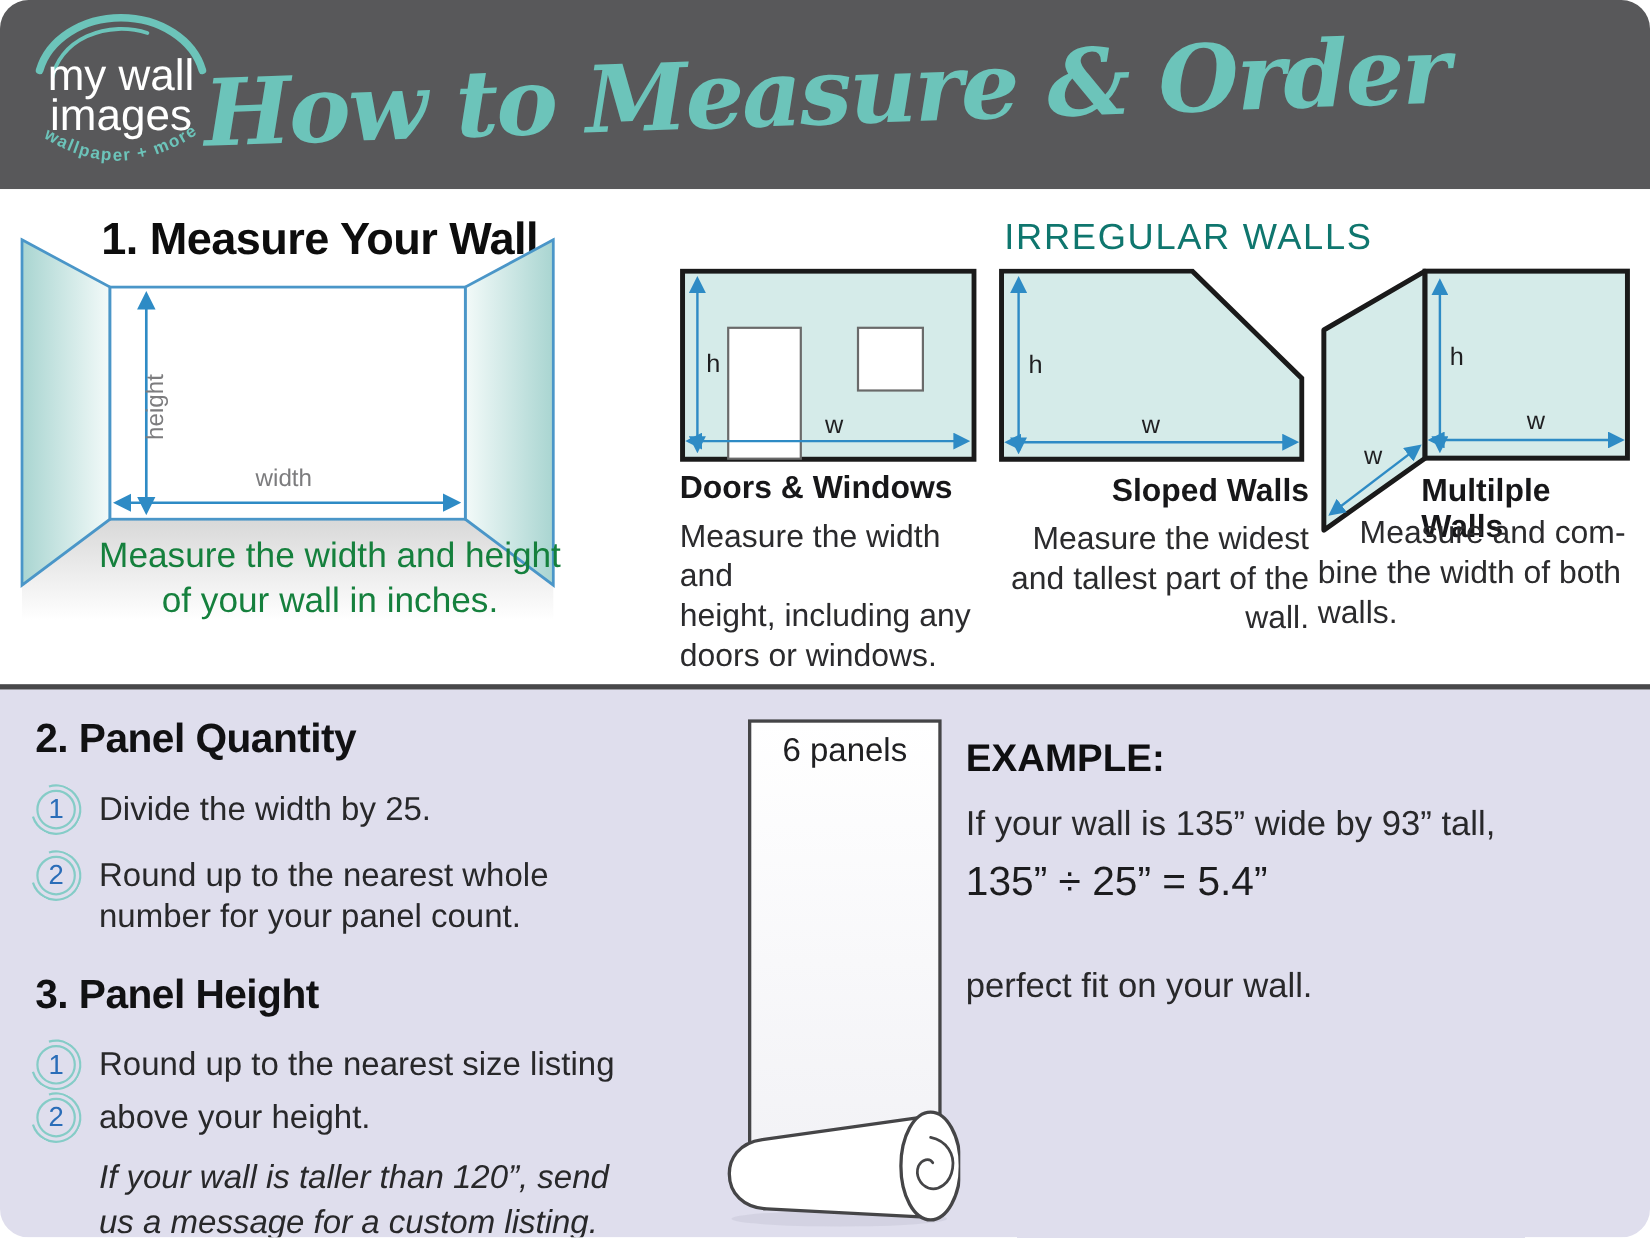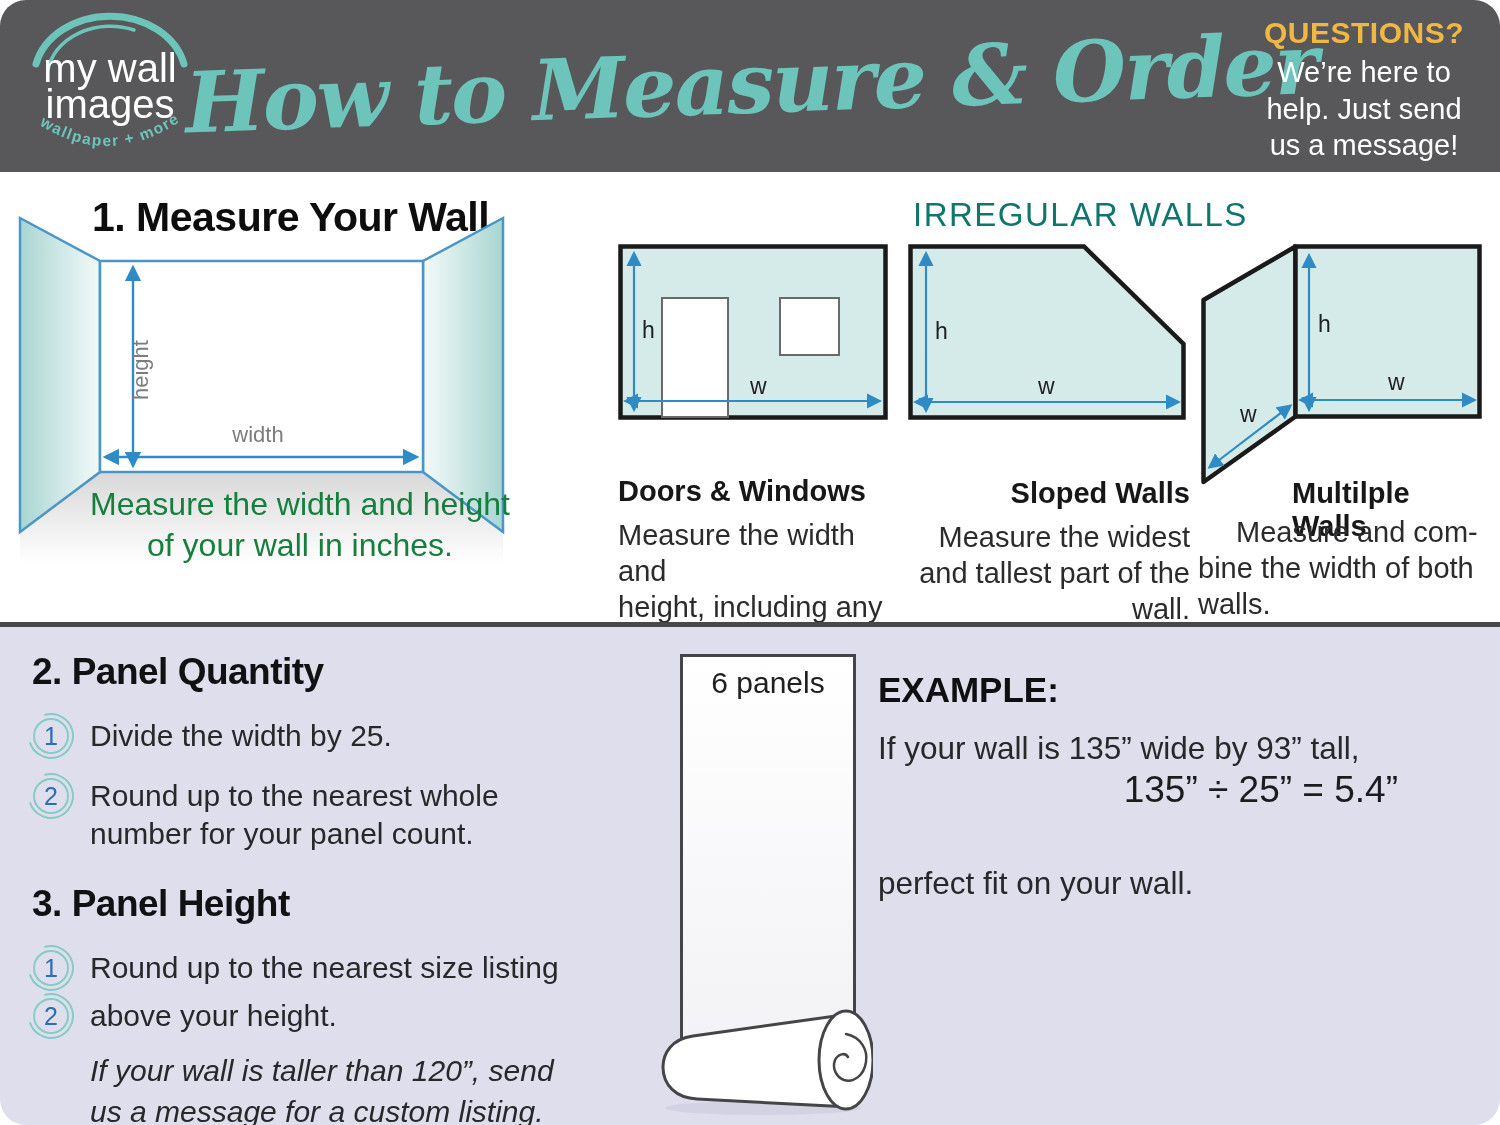--- a/index.html
+++ b/index.html
@@ -17,21 +17,21 @@
   .questions-h{font-size:30px;font-weight:bold;color:#f0b843;letter-spacing:.5px;margin-bottom:4px;}
   .questions-line{font-size:29px;color:#ffffff;line-height:1.26;}
 
   
   .s1{position:absolute;top:172px;left:0;width:1500px;height:443px;background:#ffffff;}
   .s1-title{position:absolute;left:92px;top:22px;font-size:41px;font-weight:bold;color:#0d0d0d;letter-spacing:-.5px;}
   .room-caption{position:absolute;left:55px;top:312px;width:490px;text-align:center;
     font-size:32px;color:#15803d;line-height:1.27;}
   .irr-heading{position:absolute;left:913px;top:24px;font-size:33px;font-weight:400;
     letter-spacing:1.5px;color:#0f766e;}
-  .diag-caption{position:absolute;color:#2b2b2d;margin-top:47px;}
+  .diag-caption{position:absolute;color:#2b2b2d;}
   .diag-title{font-size:29px;font-weight:bold;color:#171719;margin-bottom:10px;}
   .diag-line{font-size:29px;line-height:1.24;}
   .indent-first{padding-left:38px;}
 
   
   .divider{position:absolute;top:622px;left:0;width:1500px;height:5px;background:#48484a;}
 
   
   .s2{position:absolute;top:627px;left:0;width:1500px;height:498px;background:#dfdeed;}
   .left-col{position:absolute;left:28px;top:24px;width:615px;}
@@ -47,21 +47,21 @@
     font-size:25px;color:#2a6db8;background:transparent;}
   .step-text{font-size:30px;line-height:1.27;color:#28282a;padding-top:4px;}
   .note{margin:12px 0 0 62px;font-style:italic;font-size:30px;line-height:1.35;color:#28282a;}
 
   .roll-label{position:absolute;left:682px;top:39px;width:172px;text-align:center;
     font-size:30px;color:#202022;}
 
   .ex-col{position:absolute;left:878px;top:43px;width:600px;color:#28282a;}
   .ex-h{font-size:35px;font-weight:bold;color:#0f0f11;}
   .ex-line{font-size:31.5px;line-height:1.3;margin-top:18px;}
-  .ex-formula{font-size:37px;color:#1c1c1e;text-align:right;width:520px;margin-top:0;}
+  .ex-formula{font-size:37px;color:#1c1c1e;text-align:left;width:520px;margin-top:12px;}
   .ex-order{margin-top:14px;}
   .ex-order div,.ex-excess div{font-size:31.5px;line-height:1.3;}
   .ex-excess{margin-top:52px;}
 
   svg text{font-family:"Liberation Sans",sans-serif;}
 </style>
 </head>
 <body>
 
 <div class="canvas">
@@ -74,26 +74,20 @@
       <text x="88" y="74" text-anchor="middle" font-size="40" fill="#ffffff" letter-spacing="0">my wall</text>
       <text x="88" y="110" text-anchor="middle" font-size="40" fill="#ffffff">images</text>
       <path id="tagpath" d="M 16,116 Q 88,162 160,112" fill="none"></path>
       <text font-size="15.5" font-weight="bold" fill="#6cc4ba" letter-spacing="1.5">
         <textPath href="#tagpath" startOffset="50%" text-anchor="middle">wallpaper + more</textPath>
       </text>
     </svg>
 
     <div class="script-title">How to Measure &amp; Order</div>
 
-    <div class="questions">
-      <div class="questions-h">QUESTIONS?</div>
-      <div class="questions-line">We’re here to</div>
-      <div class="questions-line">help. Just send</div>
-      <div class="questions-line">us a message!</div>
-    </div>
   </div>
 
   <div class="s1">
 
     <div class="s1-title">1. Measure Your Wall</div>
 
     <svg class="abs" style="left:15px;top:38px;" width="495" height="362" viewBox="0 0 495 362">
       <defs>
         <marker id="arR" viewBox="0 0 10 10" refX="8" refY="5" markerWidth="7" markerHeight="7" orient="auto-start-reverse">
             <path d="M0,0 L10,5 L0,10 Z" fill="#2e8bc5"></path>

